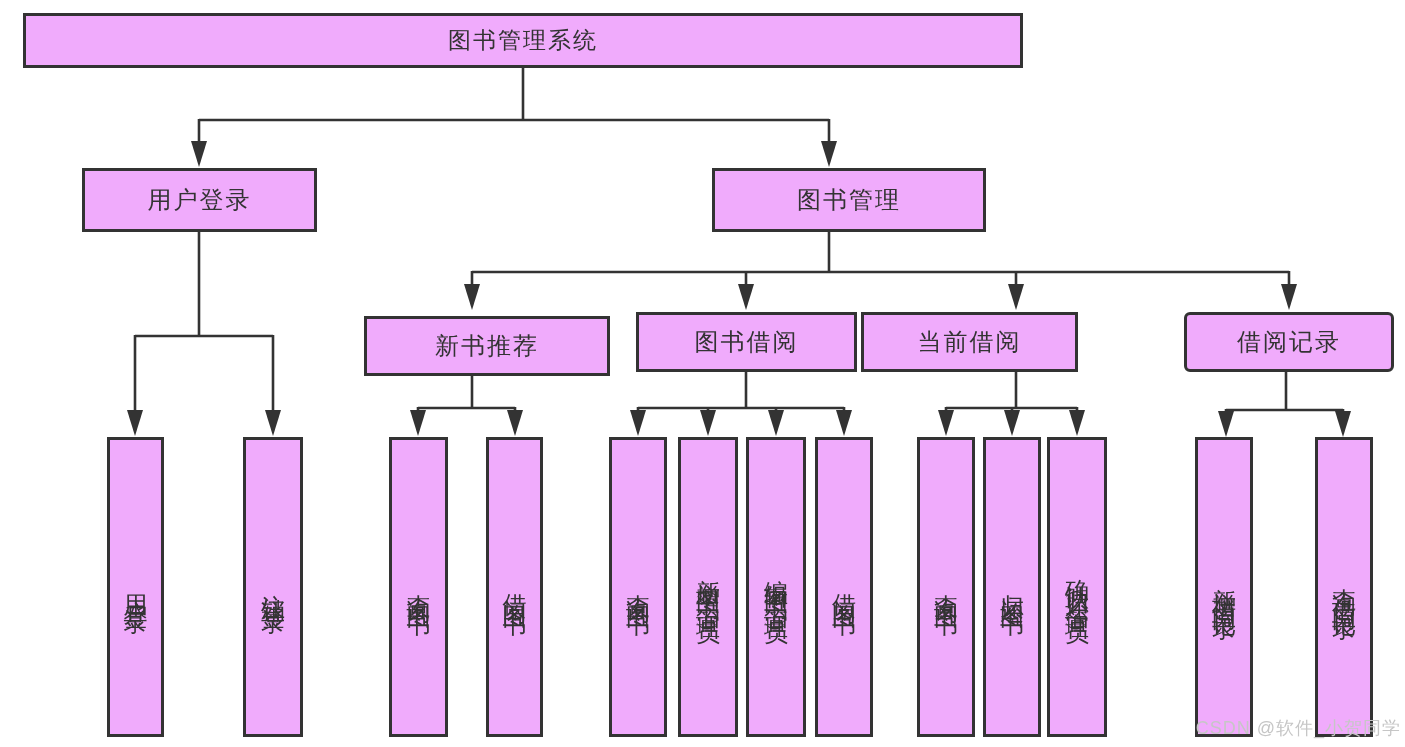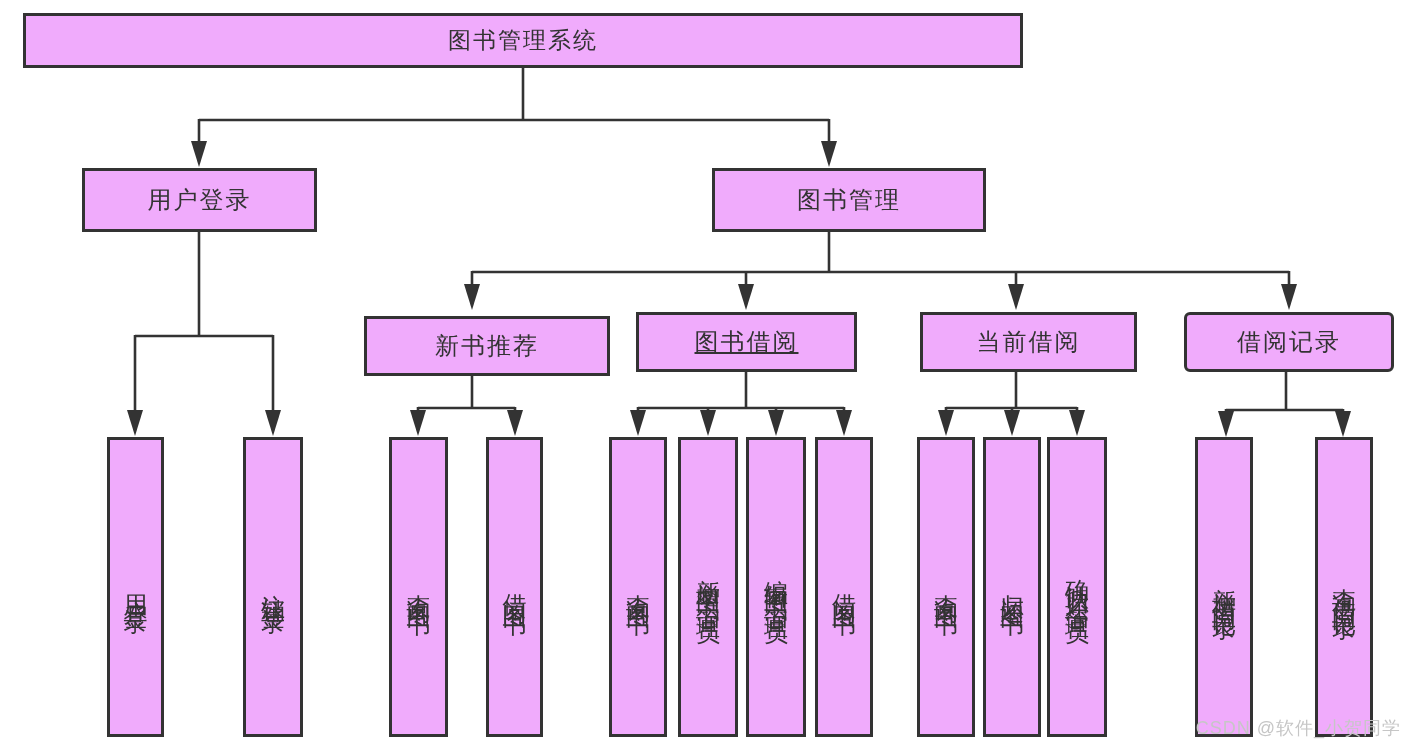--- a/index.html
+++ b/index.html
@@ -142,22 +142,22 @@
       </g>
     </g>
   </svg>
 
   <div class="node hbox root" style="left:23px; top:13px; width:1000px; height:55px;">图书管理系统</div>
 
   <div class="node hbox" style="left:82px; top:168px; width:235px; height:64px;">用户登录</div>
   <div class="node hbox" style="left:712px; top:168px; width:274px; height:64px;">图书管理</div>
 
   <div class="node hbox" style="left:364px; top:292px; width:246px; height:60px;margin-top:24px;">新书推荐</div>
-  <div class="node hbox" style="left:636px; top:312px; width:221px; height:60px;text-decoration:underline;">图书借阅</div>
-  <div class="node hbox" style="left:920px; top:312px; width:217px; height:60px;">当前借阅</div>
+  <div class="node hbox" style="left:636px; top:312px; width:221px; height:60px;">图书借阅</div>
+  <div class="node hbox" style="left:861px; top:312px; width:217px; height:60px;">当前借阅</div>
   <div class="node hbox" style="left:1184px; top:312px; width:210px; height:60px;border-radius:6px;">借阅记录</div>
 
   <div class="node vbox" style="left:107px; width:57px;">用户登录</div>
   <div class="node vbox" style="left:243px; width:60px;">注销登录</div>
 
   <div class="node vbox" style="left:389px; width:59px;">查询图书</div>
   <div class="node vbox" style="left:486px; width:57px;">借阅图书</div>
 
   <div class="node vbox" style="left:609px; width:58px;">查询图书</div>
   <div class="node vbox" style="left:678px; width:60px;">新增图书（管理员）</div>

